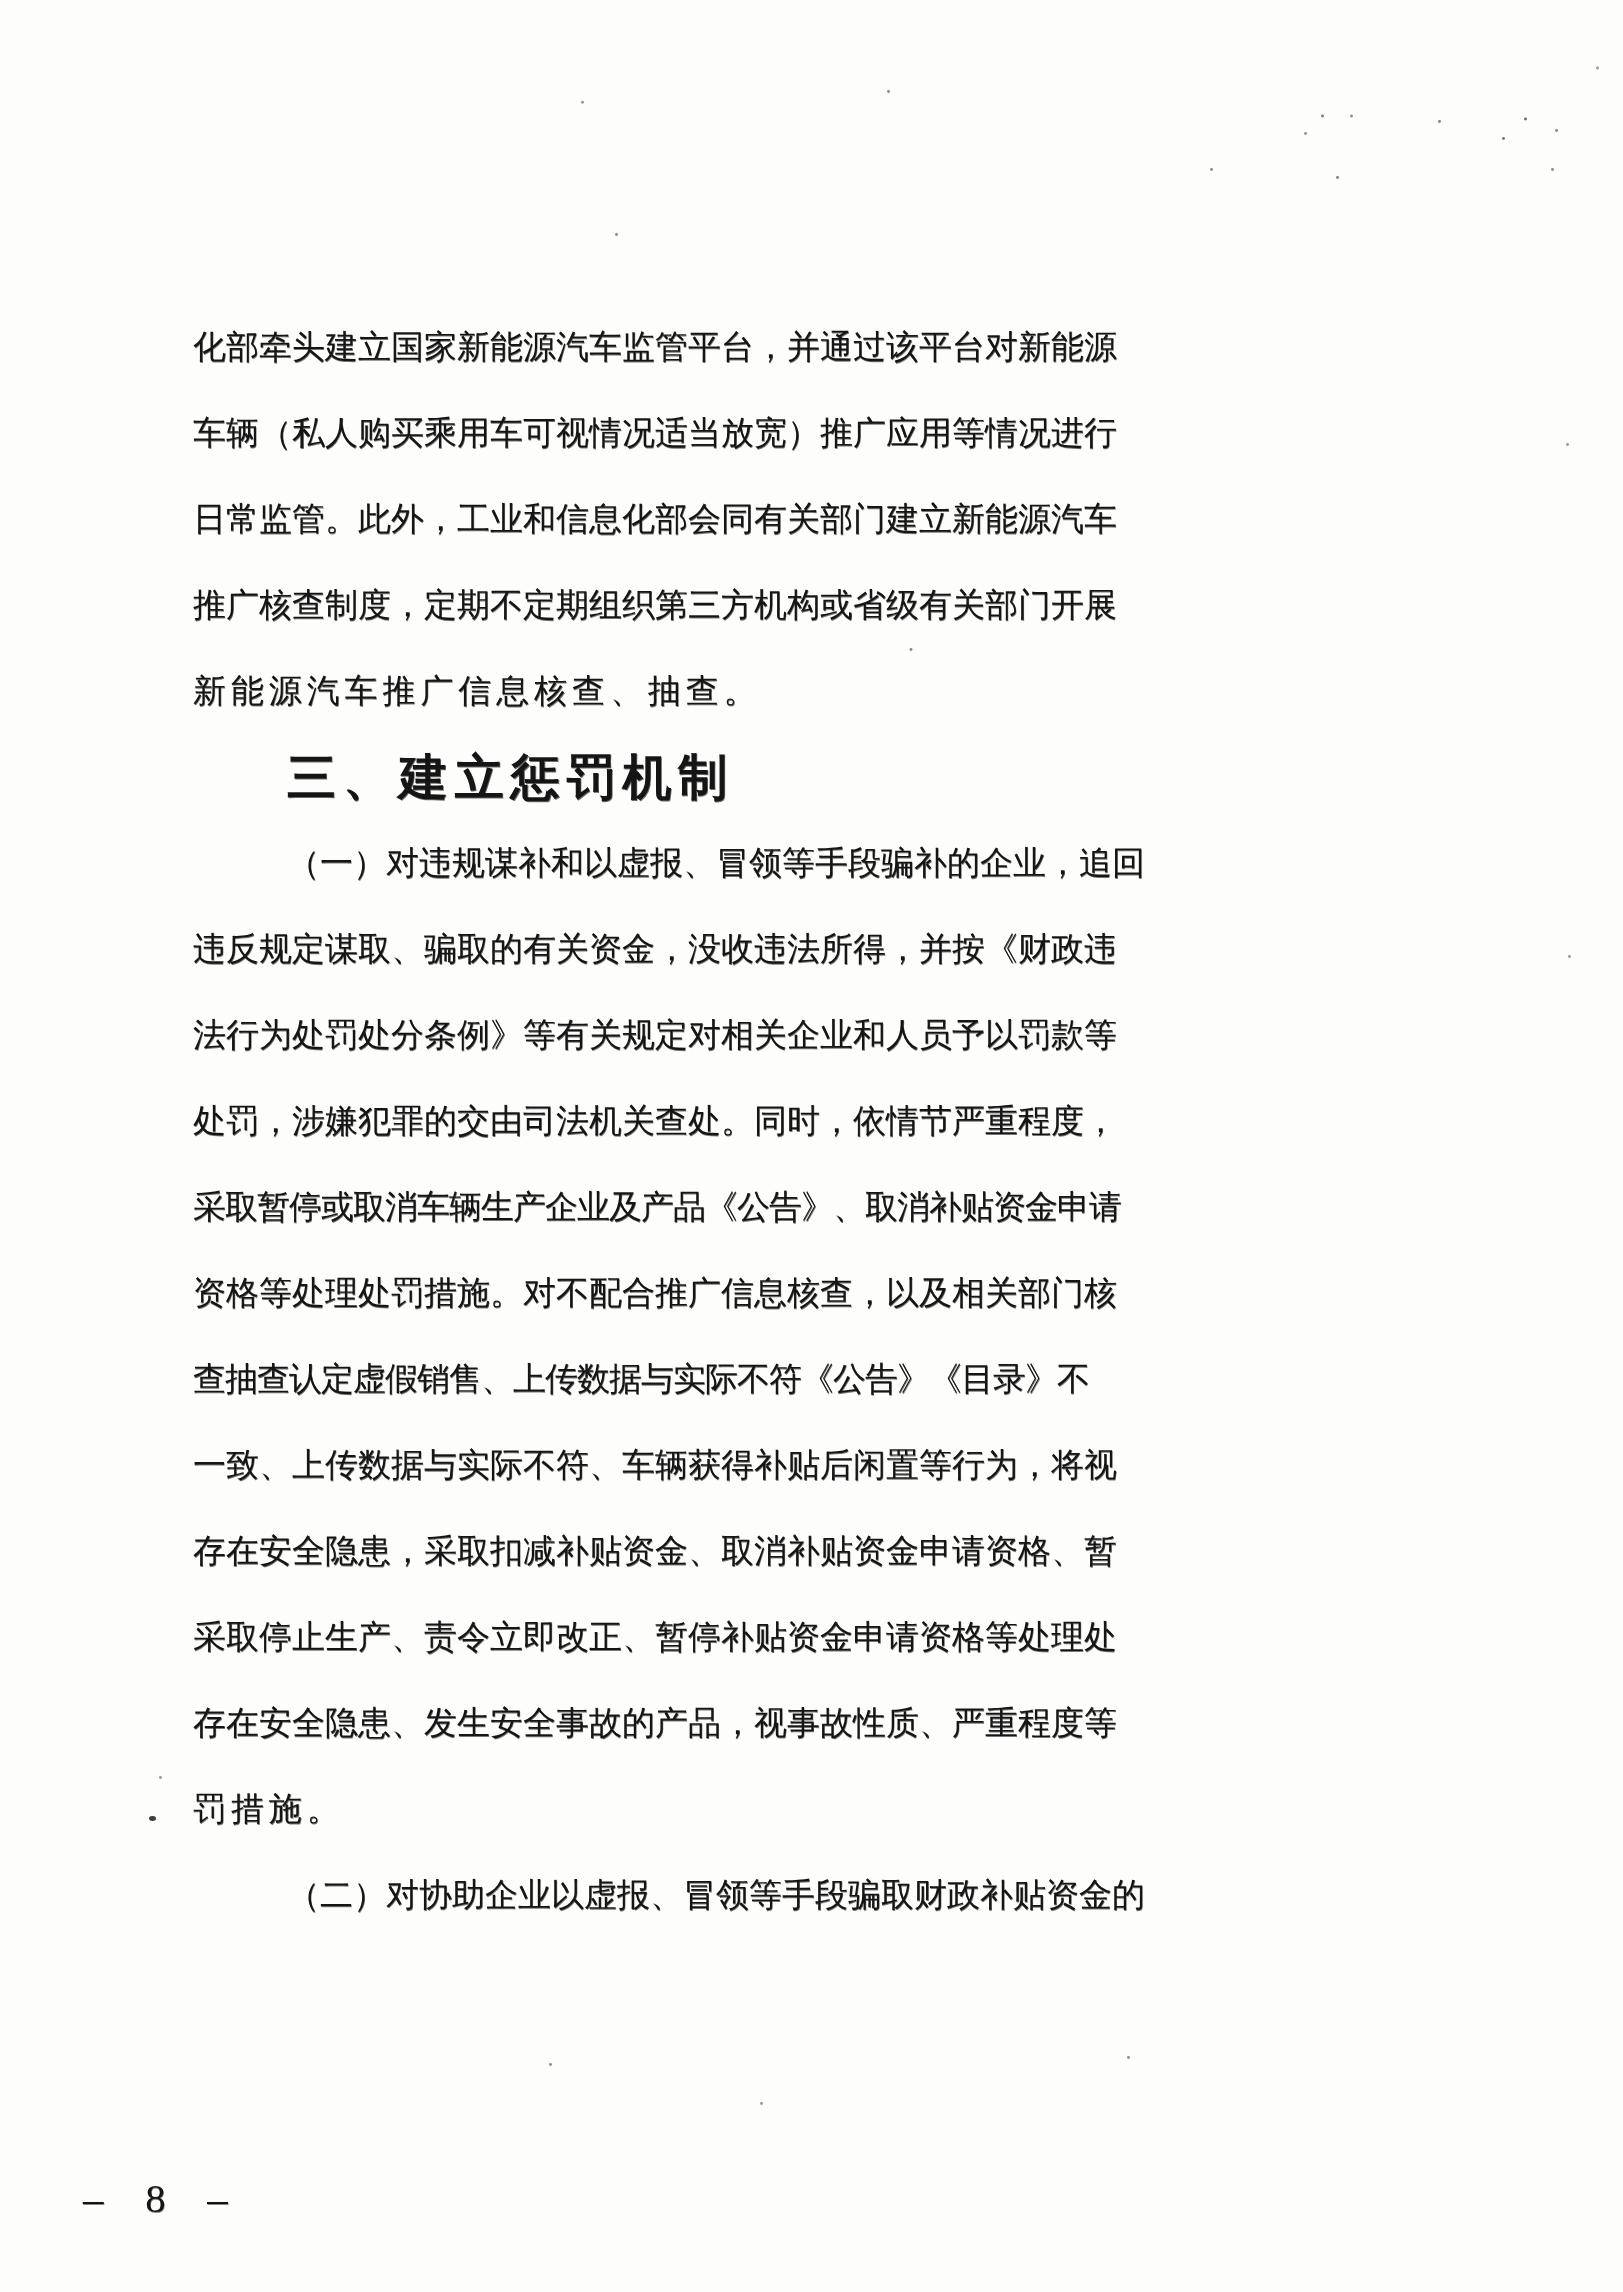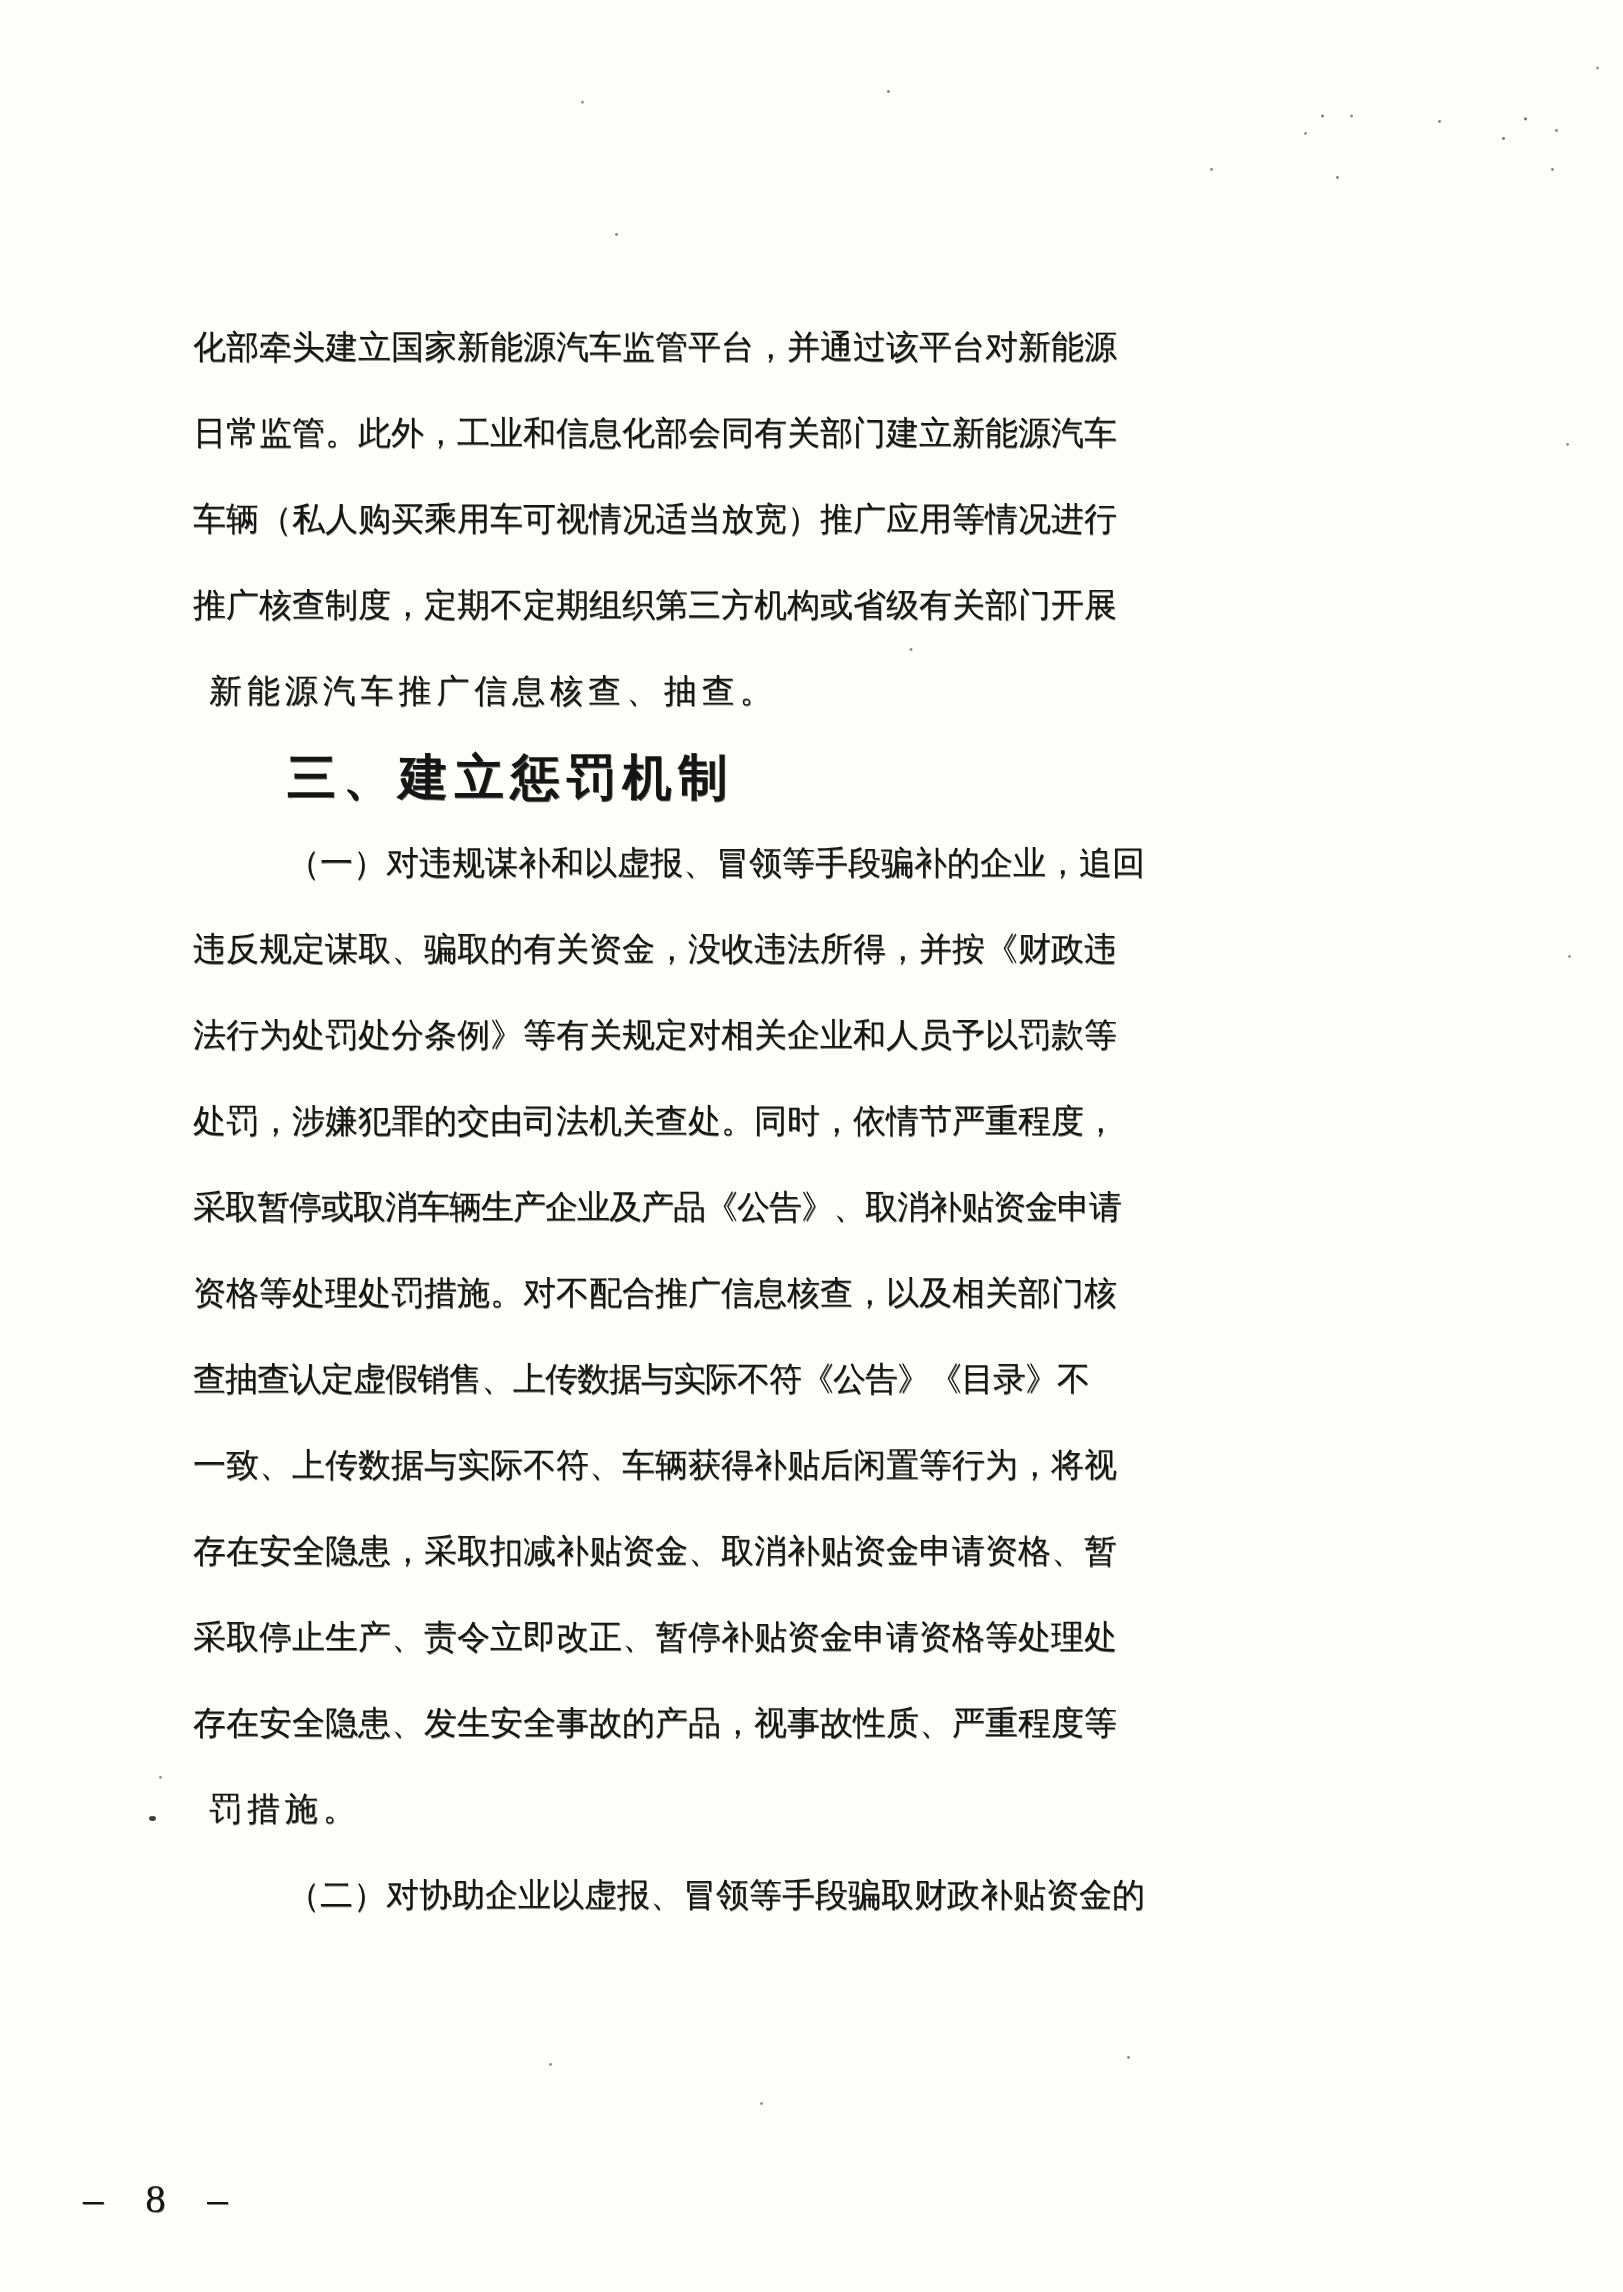--- a/index.html
+++ b/index.html
@@ -30,21 +30,21 @@
     font-size: 33px;
     letter-spacing: 0px;
     white-space: nowrap;
     text-shadow: 0.6px 0.6px 0 rgba(10,10,10,0.55);
   }
 
   
   .line.tight { letter-spacing: -1px; }
 
   
-  .line.plain { letter-spacing: 4.9px; margin-left: 16px; }
+  .line.plain { letter-spacing: 4.9px; }
 
   
   .line.indent { padding-left: 94px; }
 
   
   .line.heading {
     font-family: Liberation Sans, sans-serif;
     font-weight: 700;
     font-size: 49px;
     letter-spacing: 6.9px;
@@ -105,22 +105,22 @@
 </head>
 <body>
 
 <div class="page">
 
   <div class="noise"></div>
   <div class="noise-dash"></div>
 
   <div class="text-block">
     <div class="line">化部牵头建立国家新能源汽车监管平台，并通过该平台对新能源</div>
+    <div class="line">车辆（私人购买乘用车可视情况适当放宽）推广应用等情况进行</div>
     <div class="line">日常监管。此外，工业和信息化部会同有关部门建立新能源汽车</div>
-    <div class="line">车辆（私人购买乘用车可视情况适当放宽）推广应用等情况进行</div>
     <div class="line">推广核查制度，定期不定期组织第三方机构或省级有关部门开展</div>
     <div class="line plain">新能源汽车推广信息核查、抽查。</div>
     <div class="line heading indent">三、建立惩罚机制</div>
     <div class="line indent">（一）对违规谋补和以虚报、冒领等手段骗补的企业，追回</div>
     <div class="line">违反规定谋取、骗取的有关资金，没收违法所得，并按《财政违</div>
     <div class="line">法行为处罚处分条例》等有关规定对相关企业和人员予以罚款等</div>
     <div class="line">处罚，涉嫌犯罪的交由司法机关查处。同时，依情节严重程度，</div>
     <div class="line tight">采取暂停或取消车辆生产企业及产品《公告》、取消补贴资金申请</div>
     <div class="line">资格等处理处罚措施。对不配合推广信息核查，以及相关部门核</div>
     <div class="line tight">查抽查认定虚假销售、上传数据与实际不符《公告》《目录》不</div>

